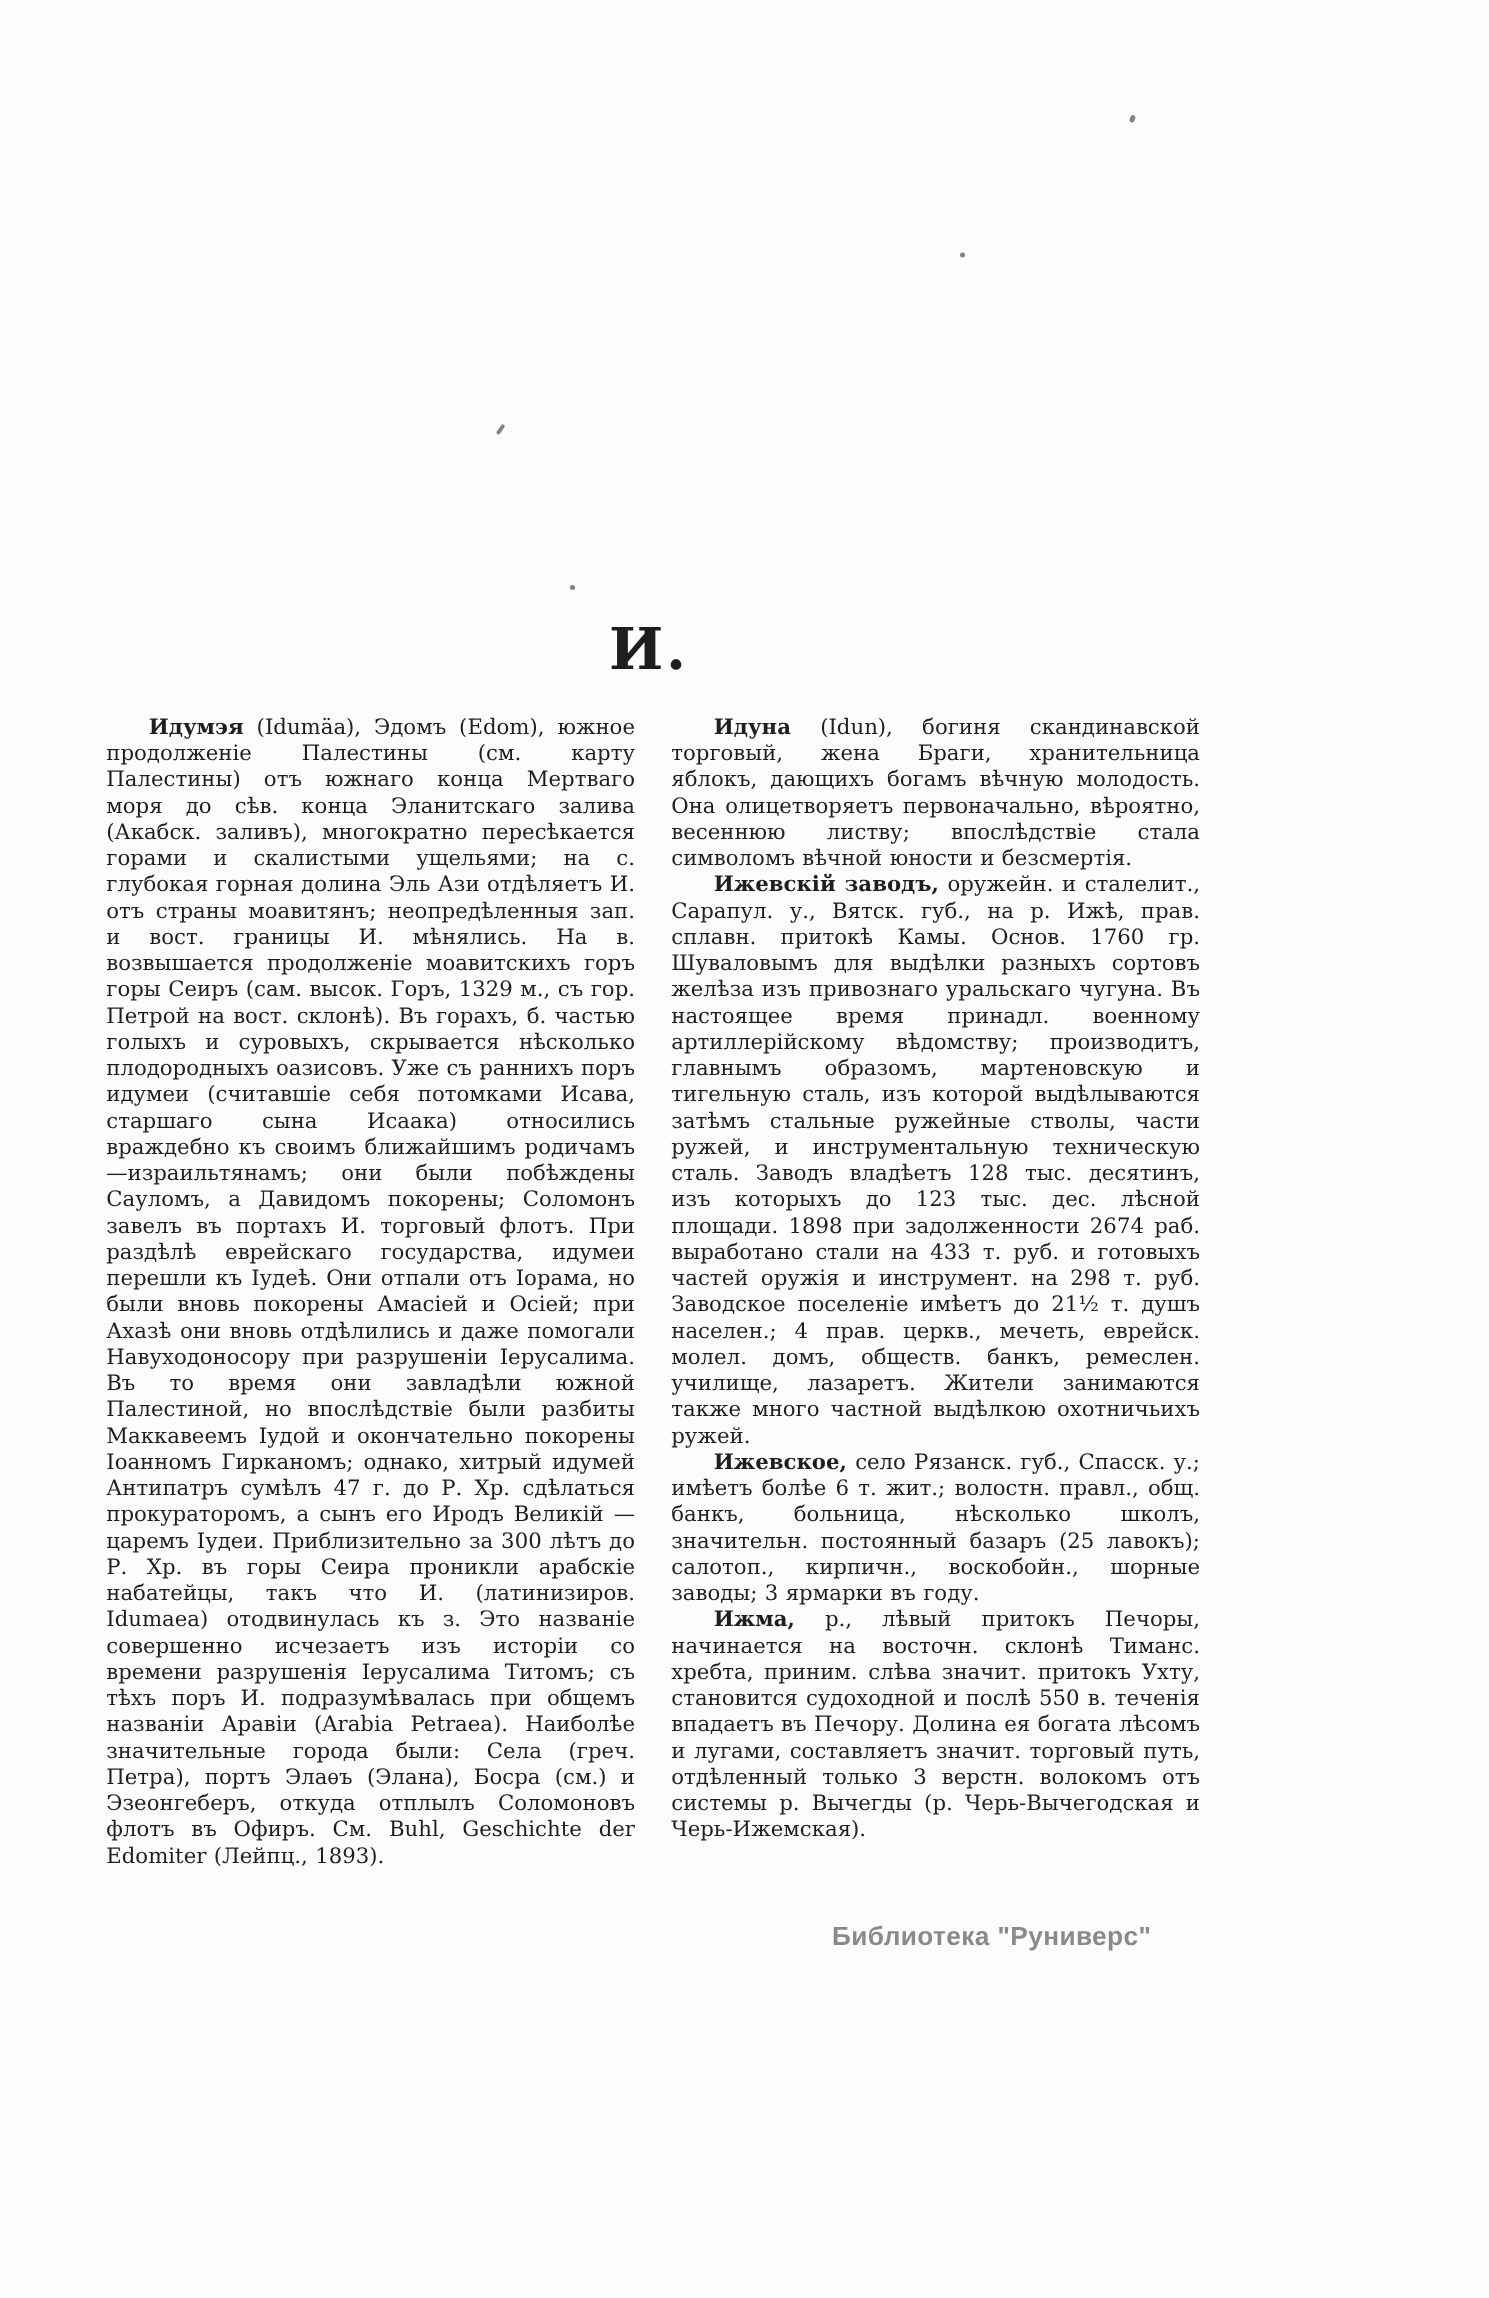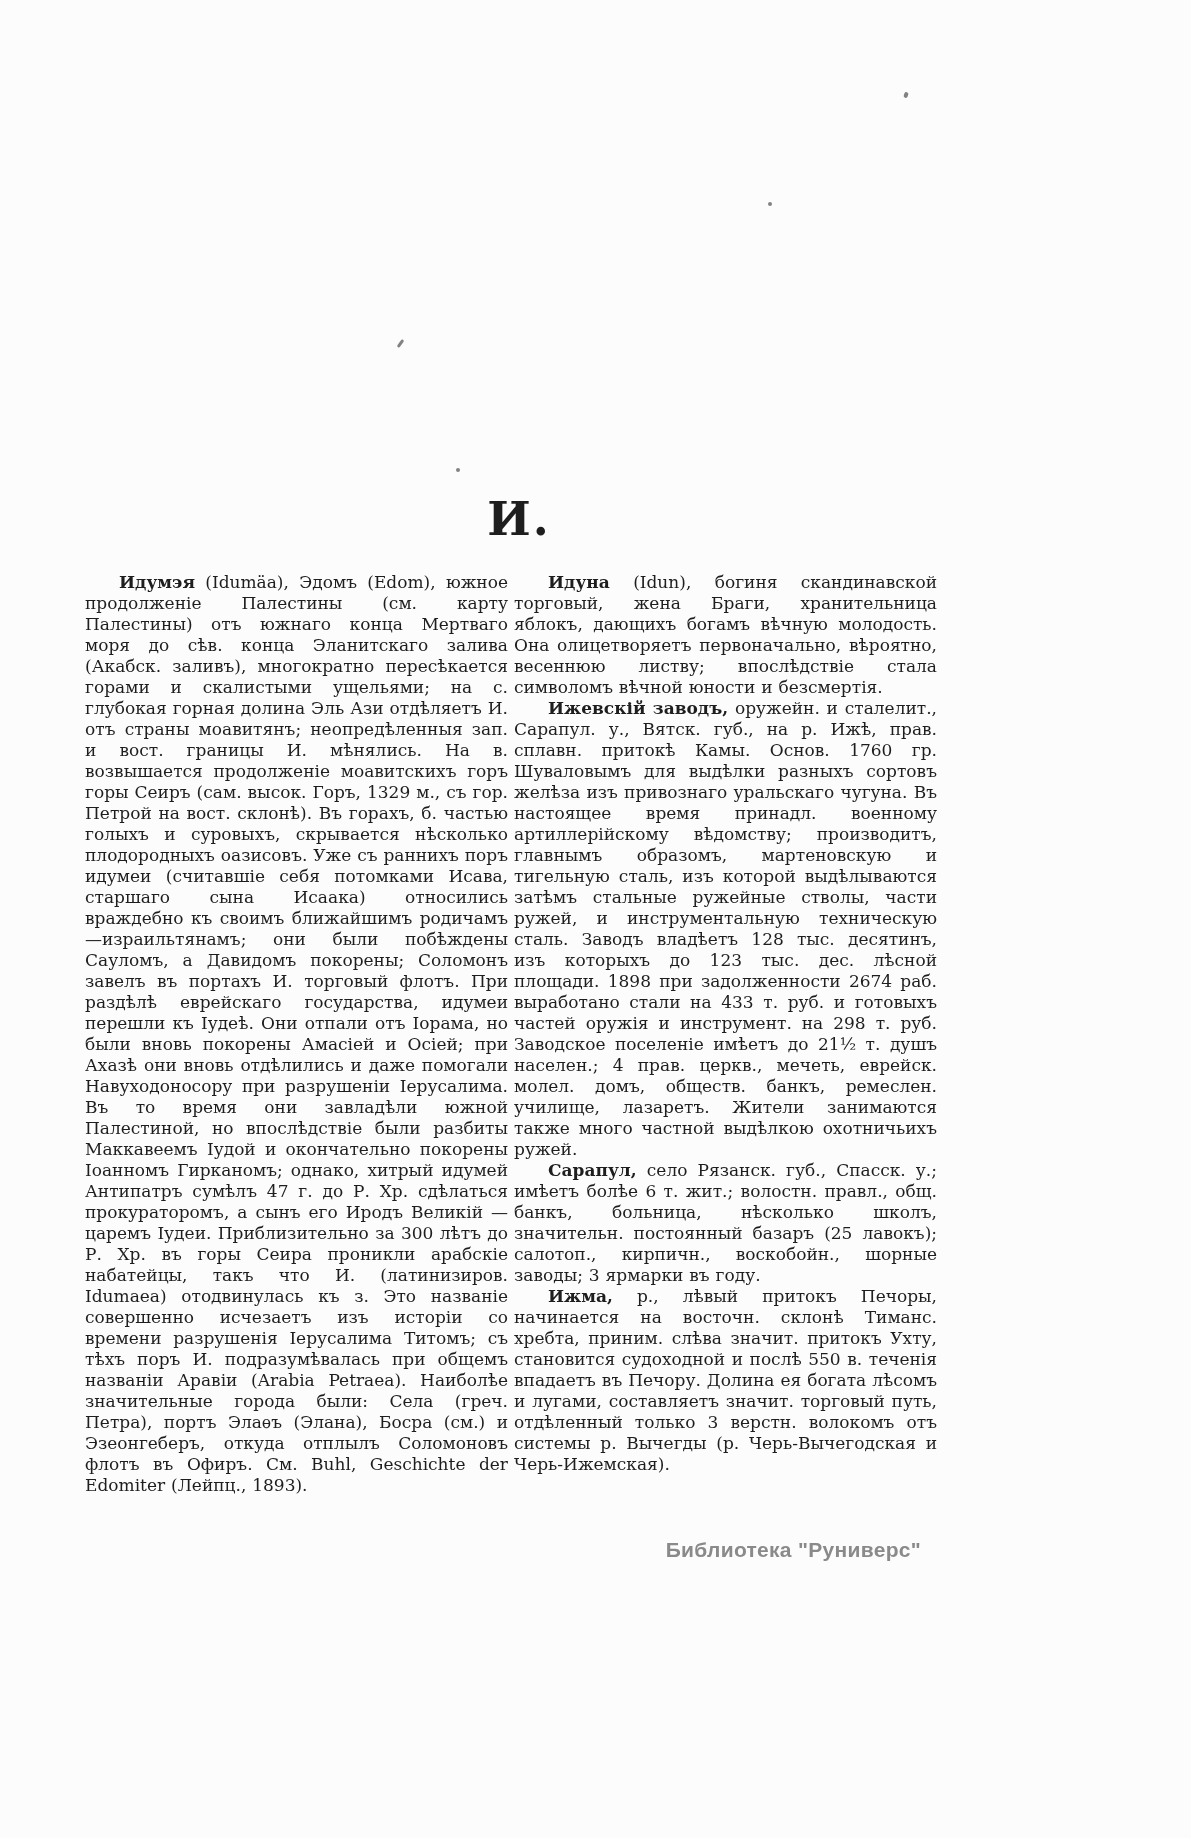--- a/index.html
+++ b/index.html
@@ -24,21 +24,21 @@
   }
   .letter-heading {
     margin: 0 0 26px 0;
     text-align: center;
     font-size: 46px;
     font-weight: bold;
     letter-spacing: 2px;
   }
   .columns {
     display: flex;
-    gap: 6px;
+    gap: 29px;
   }
   .col {
     flex: 0 0 423px;
     width: 423px;
   }
   .entry {
     margin: 0;
     font-size: 17px;
     line-height: 21px;
     text-align: justify;
@@ -108,21 +108,21 @@
 
       <div class="col">
         <p class="entry"><span class="term">Идумэя</span><span> (Idumäa), Эдомъ (Edom), южное продолженіе Палестины (см. карту Палестины) отъ южнаго конца Мертваго моря до сѣв. конца Эланитскаго залива (Акабск. заливъ), многократно пересѣкается горами и скалистыми ущельями; на с. глубокая горная долина Эль Ази отдѣляетъ И. отъ страны моавитянъ; неопредѣленныя зап. и вост. границы И. мѣнялись. На в. возвышается продолженіе моавитскихъ горъ горы Сеиръ (сам. высок. Горъ, 1329 м., съ гор. Петрой на вост. склонѣ). Въ горахъ, б. частью голыхъ и суровыхъ, скрывается нѣсколько плодородныхъ оазисовъ. Уже съ раннихъ поръ идумеи (считавшіе себя потомками Исава, старшаго сына Исаака) относились враждебно къ своимъ ближайшимъ родичамъ—израильтянамъ; они были побѣждены Сауломъ, а Давидомъ покорены; Соломонъ завелъ въ портахъ И. торговый флотъ. При раздѣлѣ еврейскаго государства, идумеи перешли къ Іудеѣ. Они отпали отъ Іорама, но были вновь покорены Амасіей и Осіей; при Ахазѣ они вновь отдѣлились и даже помогали Навуходоносору при разрушеніи Іерусалима. Въ то время они завладѣли южной Палестиной, но впослѣдствіе были разбиты Маккавеемъ Іудой и окончательно покорены Іоанномъ Гирканомъ; однако, хитрый идумей Антипатръ сумѣлъ 47 г. до Р. Хр. сдѣлаться прокураторомъ, а сынъ его Иродъ Великій — царемъ Іудеи. Приблизительно за 300 лѣтъ до Р. Хр. въ горы Сеира проникли арабскіе набатейцы, такъ что И. (латинизиров. Idumaea) отодвинулась къ з. Это названіе совершенно исчезаетъ изъ исторіи со времени разрушенія Іерусалима Титомъ; съ тѣхъ поръ И. подразумѣвалась при общемъ названіи Аравіи (Arabia Petraea). Наиболѣе значительные города были: Села (греч. Петра), портъ Элаѳъ (Элана), Босра (см.) и Эзеонгеберъ, откуда отплылъ Соломоновъ флотъ въ Офиръ. См. Buhl, Geschichte der Edomiter (Лейпц., 1893).</span></p>
       </div>
 
       <div class="col">
         <p class="entry"><span class="term">Идуна</span><span> (Idun), богиня скандинавской торговый, жена Браги, хранительница яблокъ, дающихъ богамъ вѣчную молодость. Она олицетворяетъ первоначально, вѣроятно, весеннюю листву; впослѣдствіе стала символомъ вѣчной юности и безсмертія.</span></p>
 
         <p class="entry"><span class="term">Ижевскій заводъ,</span><span> оружейн. и сталелит., Сарапул. у., Вятск. губ., на р. Ижѣ, прав. сплавн. притокѣ Камы. Основ. 1760 гр. Шуваловымъ для выдѣлки разныхъ сортовъ желѣза изъ привознаго уральскаго чугуна. Въ настоящее время принадл. военному артиллерійскому вѣдомству; производитъ, главнымъ образомъ, мартеновскую и тигельную сталь, изъ которой выдѣлываются затѣмъ стальные ружейные стволы, части ружей, и инструментальную техническую сталь. Заводъ владѣетъ 128 тыс. десятинъ, изъ которыхъ до 123 тыс. дес. лѣсной площади. 1898 при задолженности 2674 раб. выработано стали на 433 т. руб. и готовыхъ частей оружія и инструмент. на 298 т. руб. Заводское поселеніе имѣетъ до 21½ т. душъ населен.; 4 прав. церкв., мечеть, еврейск. молел. домъ, обществ. банкъ, ремеслен. училище, лазаретъ. Жители занимаются также много частной выдѣлкою охотничьихъ ружей.</span></p>
 
-        <p class="entry"><span class="term">Сарапул,</span><span> село Рязанск. губ., Спасск. у.; имѣетъ болѣе 6 т. жит.; волостн. правл., общ. банкъ, больница, нѣсколько школъ, значительн. постоянный базаръ (25 лавокъ); салотоп., кирпичн., воскобойн., шорные заводы; 3 ярмарки въ году.</span></p>
+        <p class="entry"><span class="term">Ижевское,</span><span> село Рязанск. губ., Спасск. у.; имѣетъ болѣе 6 т. жит.; волостн. правл., общ. банкъ, больница, нѣсколько школъ, значительн. постоянный базаръ (25 лавокъ); салотоп., кирпичн., воскобойн., шорные заводы; 3 ярмарки въ году.</span></p>
 
 
         <p class="entry"><span class="term">Ижма,</span><span> р., лѣвый притокъ Печоры, начинается на восточн. склонѣ Тиманс. хребта, приним. слѣва значит. притокъ Ухту, становится судоходной и послѣ 550 в. теченія впадаетъ въ Печору. Долина ея богата лѣсомъ и лугами, составляетъ значит. торговый путь, отдѣленный только 3 верстн. волокомъ отъ системы р. Вычегды (р. Черь-Вычегодская и Черь-Ижемская).</span></p>
       </div>
 
     </div>
   </div>
 
 
   <div class="watermark">Библиотека "Руниверс"</div>

